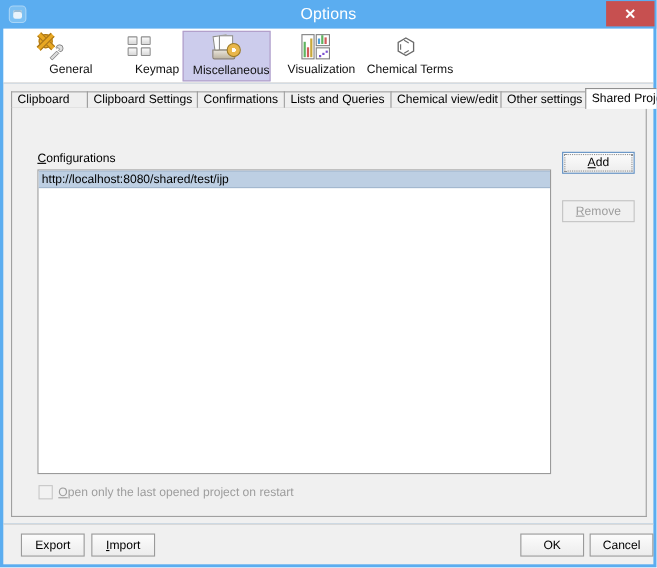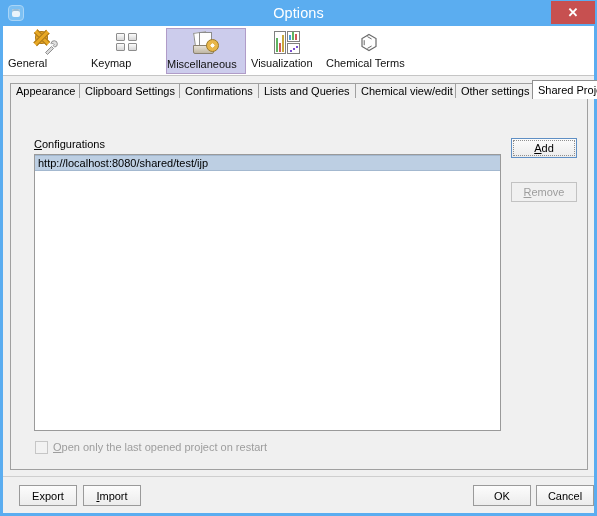--- a/index.html
+++ b/index.html
@@ -76,21 +76,21 @@
     left: 3px; top: 26px;
     width: 591px; height: 50px;
     background: #ffffff;
     border-bottom: 1px solid #c5c5c5;
     box-sizing: border-box;
   }
   .tool-item {
     position: absolute;
     top: 2px;
     height: 46px;
-    text-align: left;
+    text-align: right;
     box-sizing: border-box;
     padding-top: 2px;
     cursor: pointer;
   }
   .tool-item.selected {
     background: #ccccec;
     border: 1px solid #b09cc8;
   }
   .tool-icon {
     position: relative;
@@ -443,21 +443,21 @@
         </div>
       </div>
       <div class="tool-label">Chemical Terms</div>
     </div>
   </div>
 
   <div class="content">
 
     <div class="tabstrip">
       <div class="tab" id="tab-0" style="left:0px; width:70px;">
-        <span>Appearance</span>
+        <span>Clipboard</span>
       </div>
       <div class="tab" id="tab-1" style="left:69px; width:101px;">
         <span>Clipboard Settings</span>
       </div>
       <div class="tab" id="tab-3" style="left:248px; width:98px;">
         <span>Lists and Queries</span>
       </div>
       <div class="tab" id="tab-2" style="left:169px; width:80px;">
         <span>Confirmations</span>
       </div>

